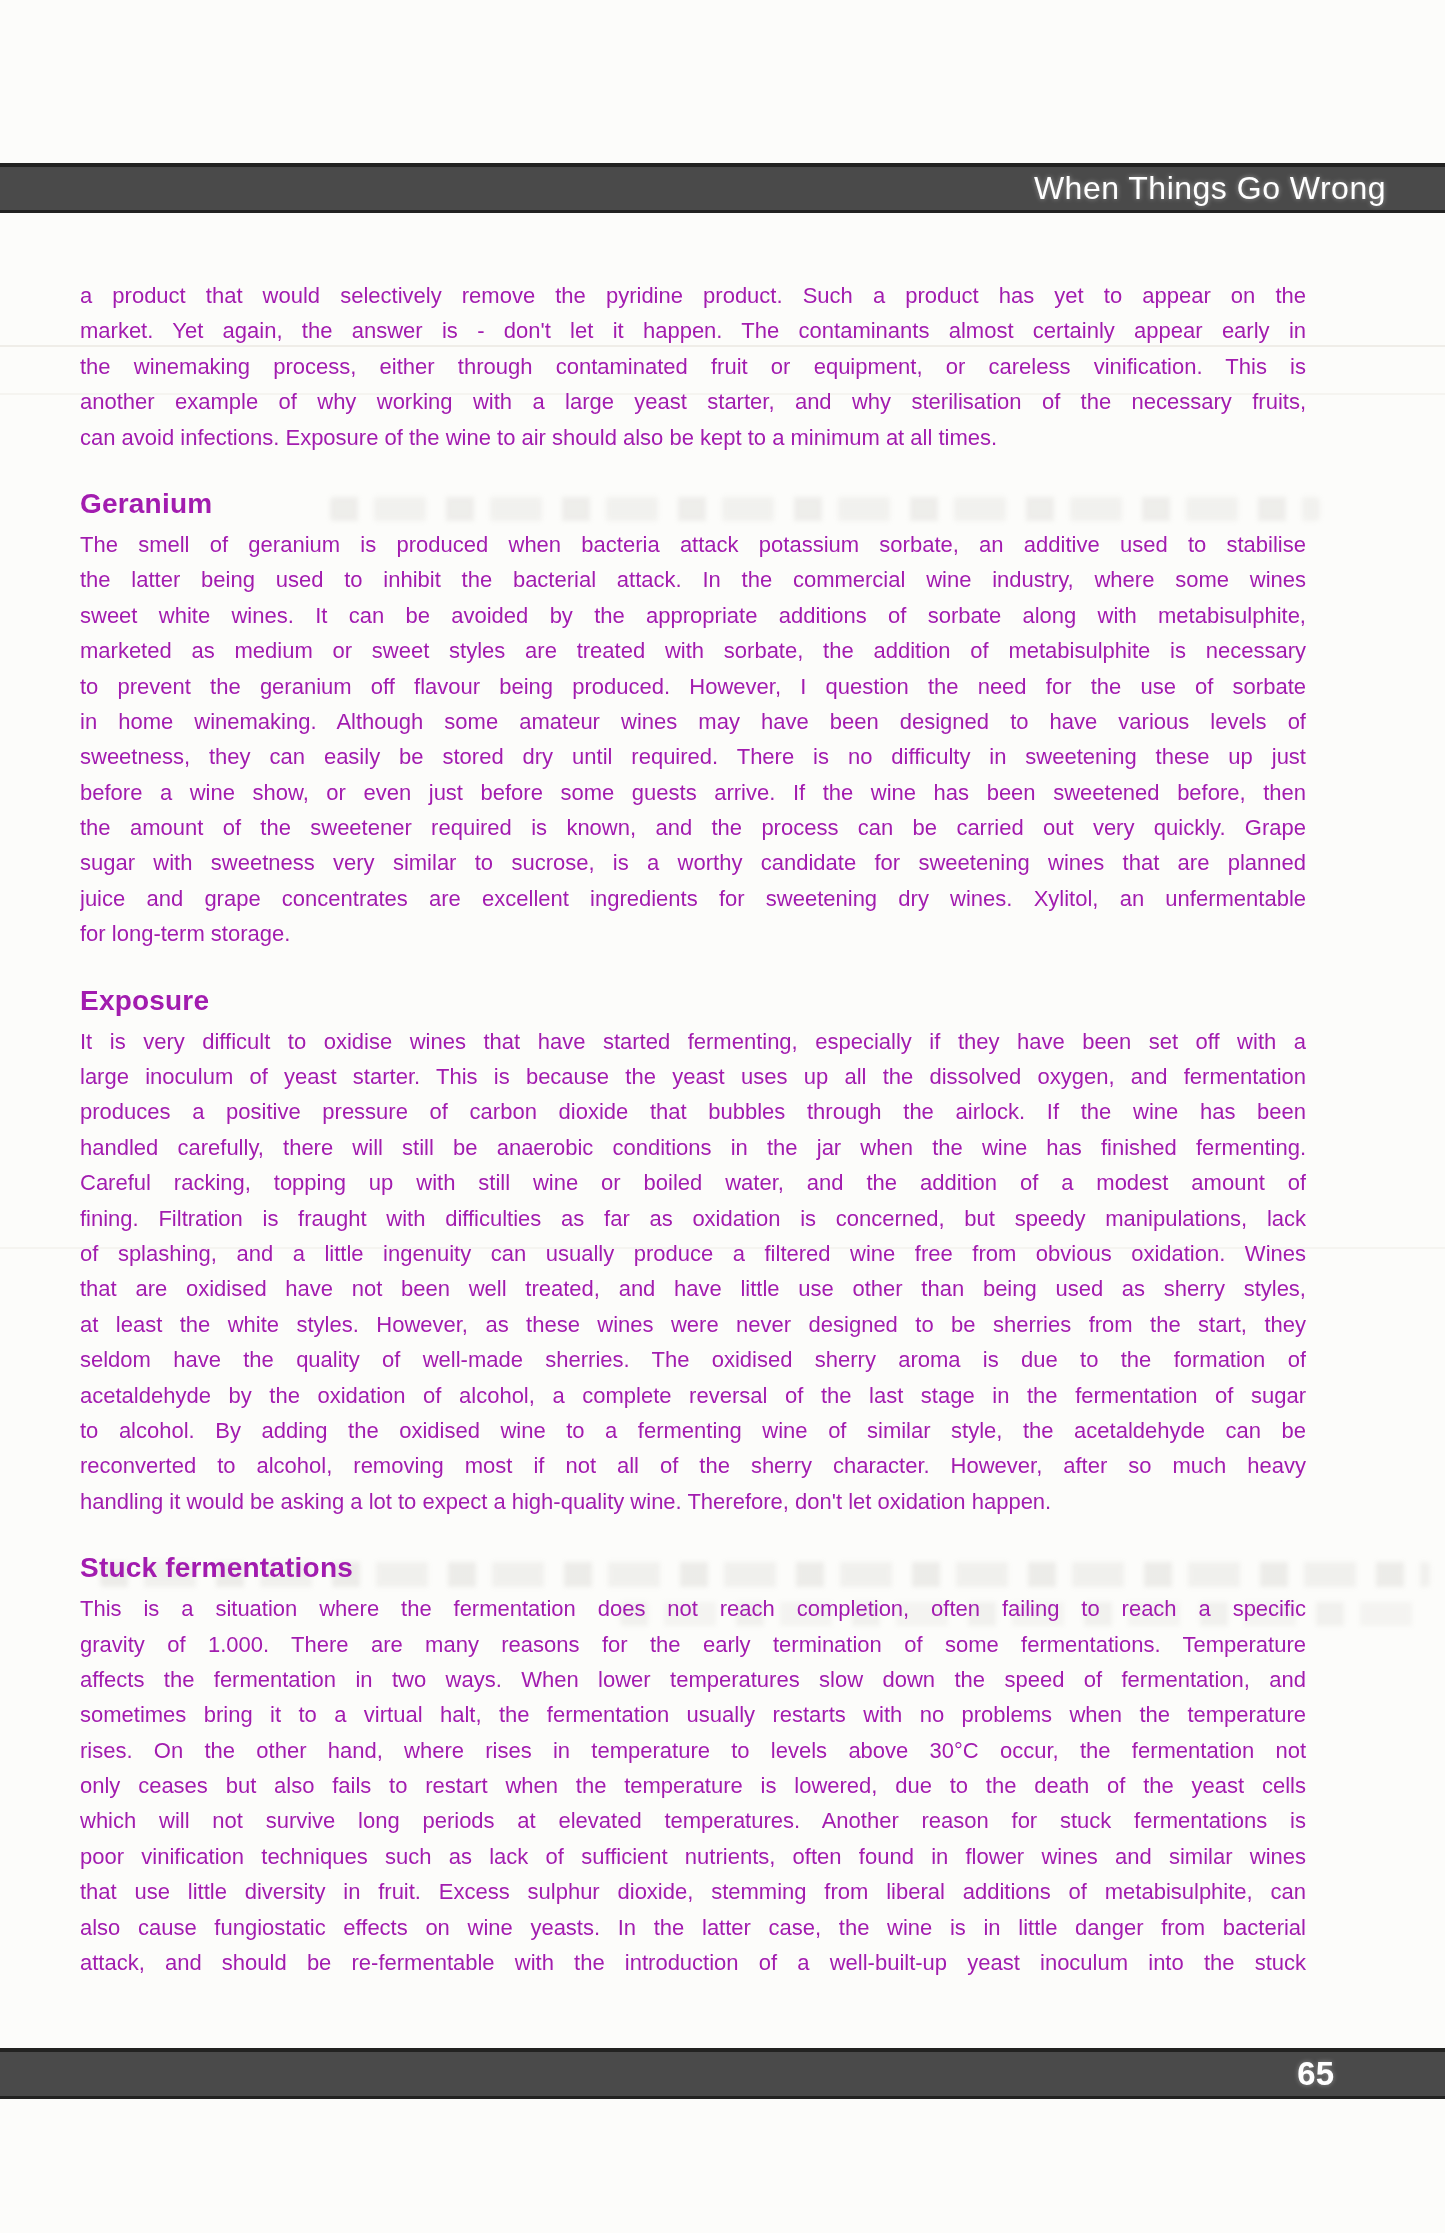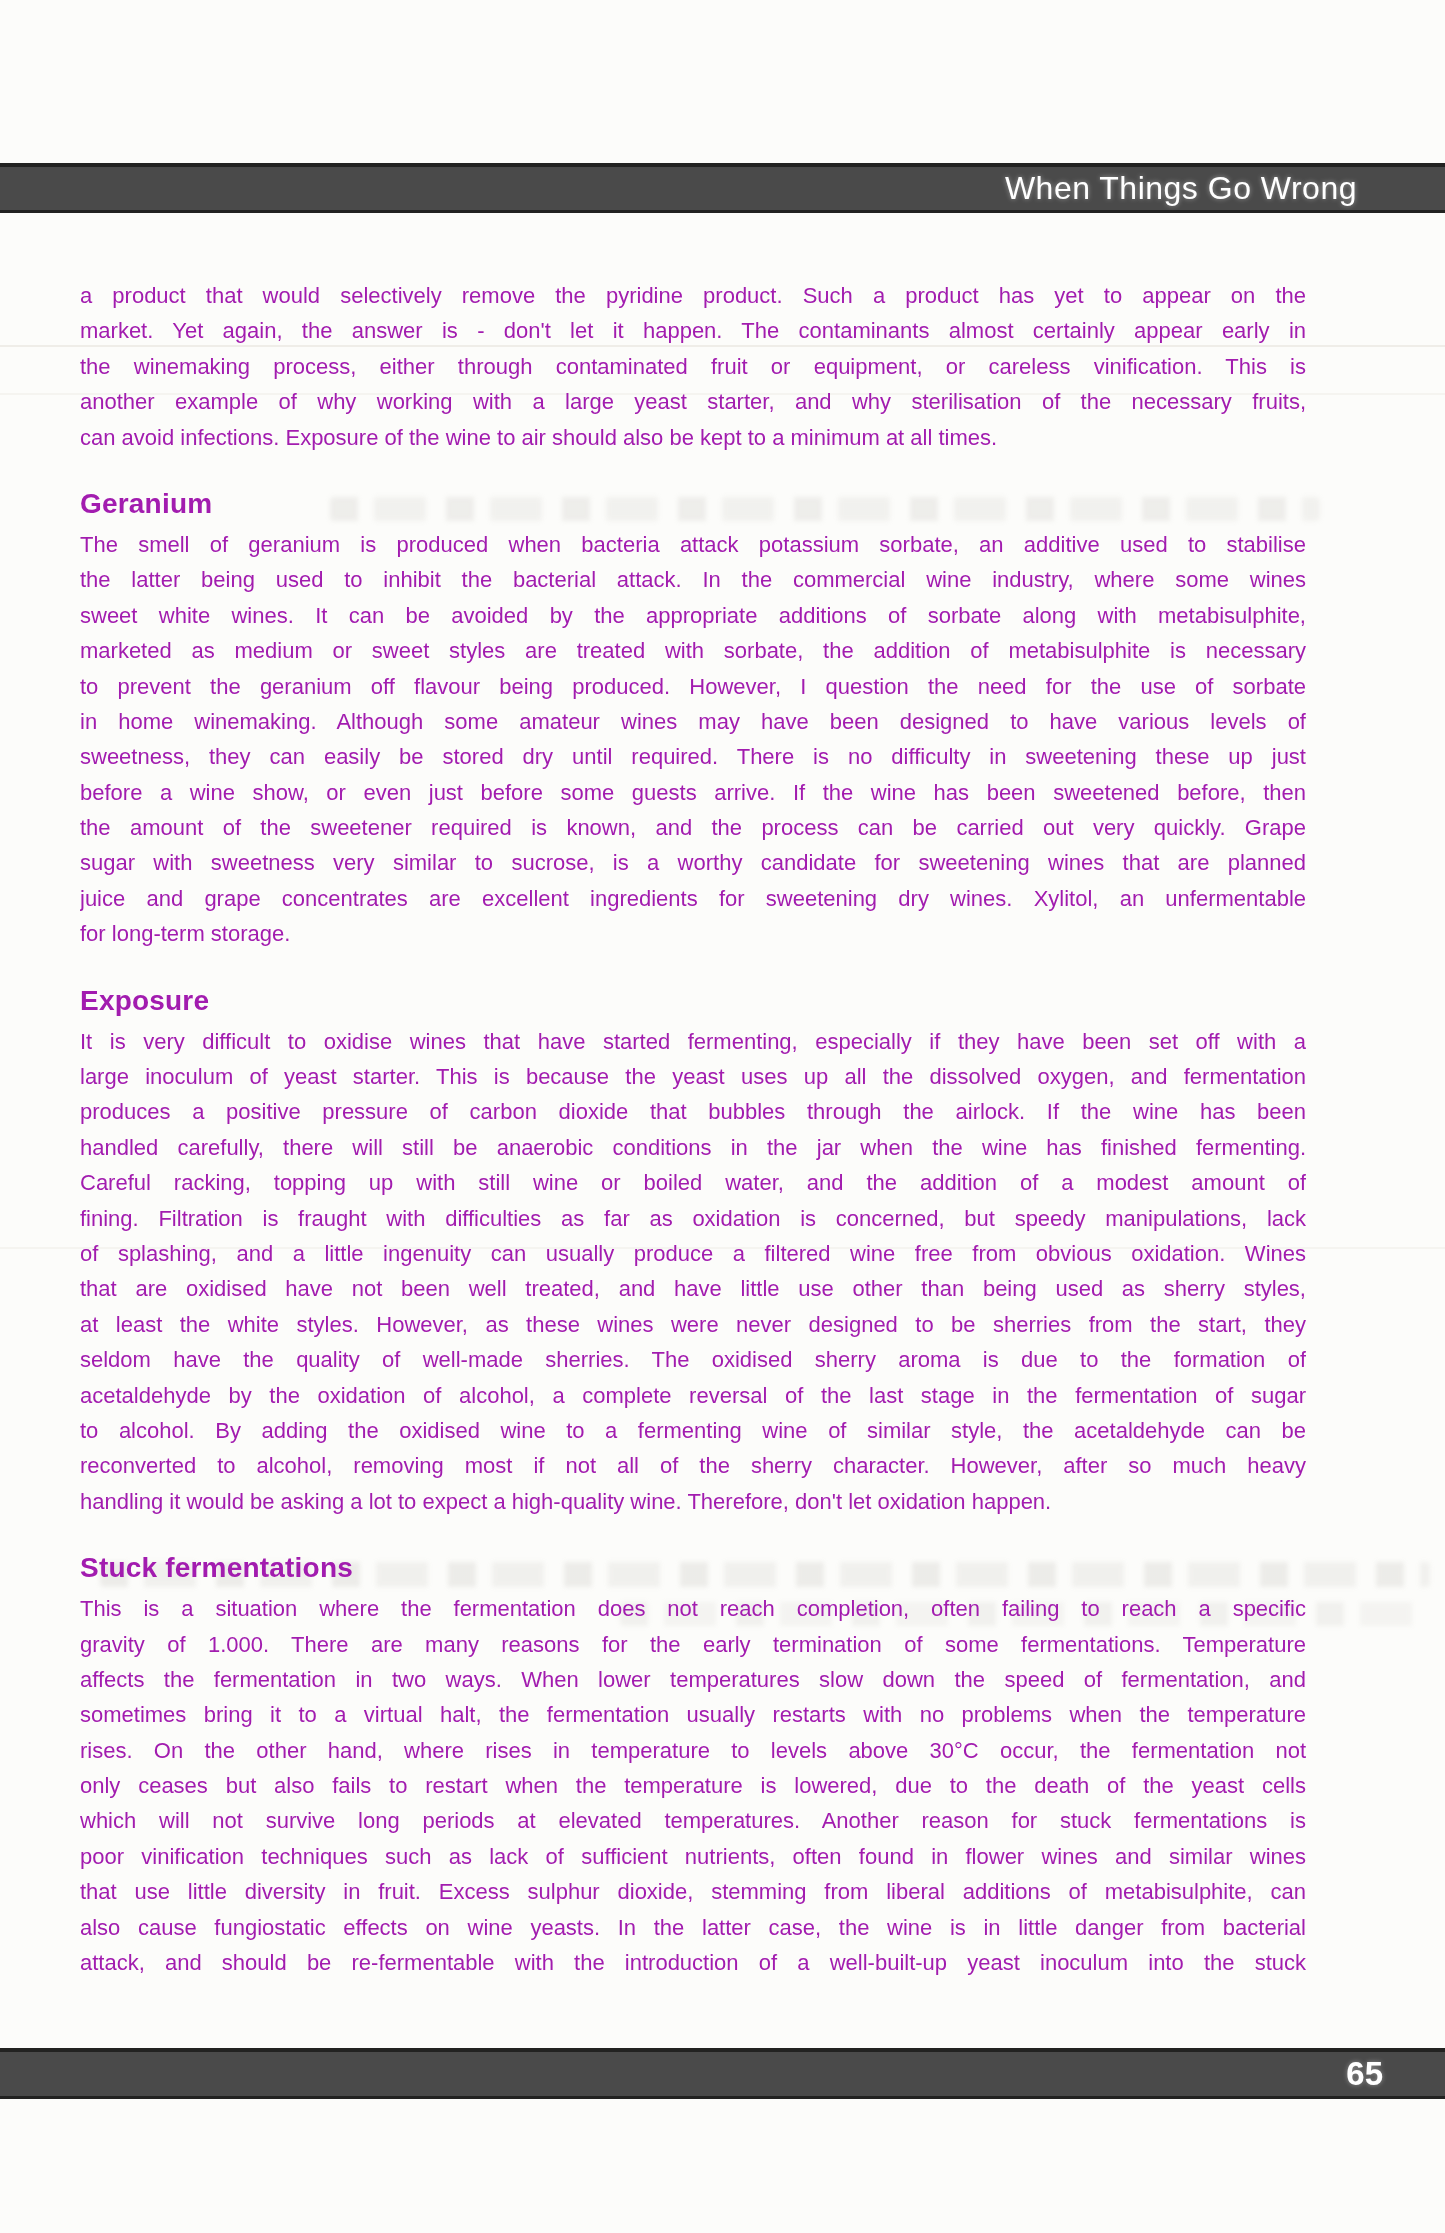--- a/index.html
+++ b/index.html
@@ -24,26 +24,26 @@
     border-top: 4px solid #222221;
     border-bottom: 3px solid #222221;
     box-sizing: border-box;
     display: flex;
     align-items: center;
     justify-content: flex-end;
   }
   .header-band {
     top: 163px;
     height: 50px;
-    padding-right: 88px;
+    padding-right: 59px;
   }
   .footer-band {
     top: 2048px;
     height: 51px;
-    padding-right: 62px;
+    padding-right: 111px;
     justify-content: flex-end;
   }
   .band-title {
     color: #ffffff;
     font-size: 32px;
     letter-spacing: 0.5px;
     text-shadow: 0 0 5px rgba(255,255,255,0.45);
     white-space: nowrap;
   }
   .page-number {

